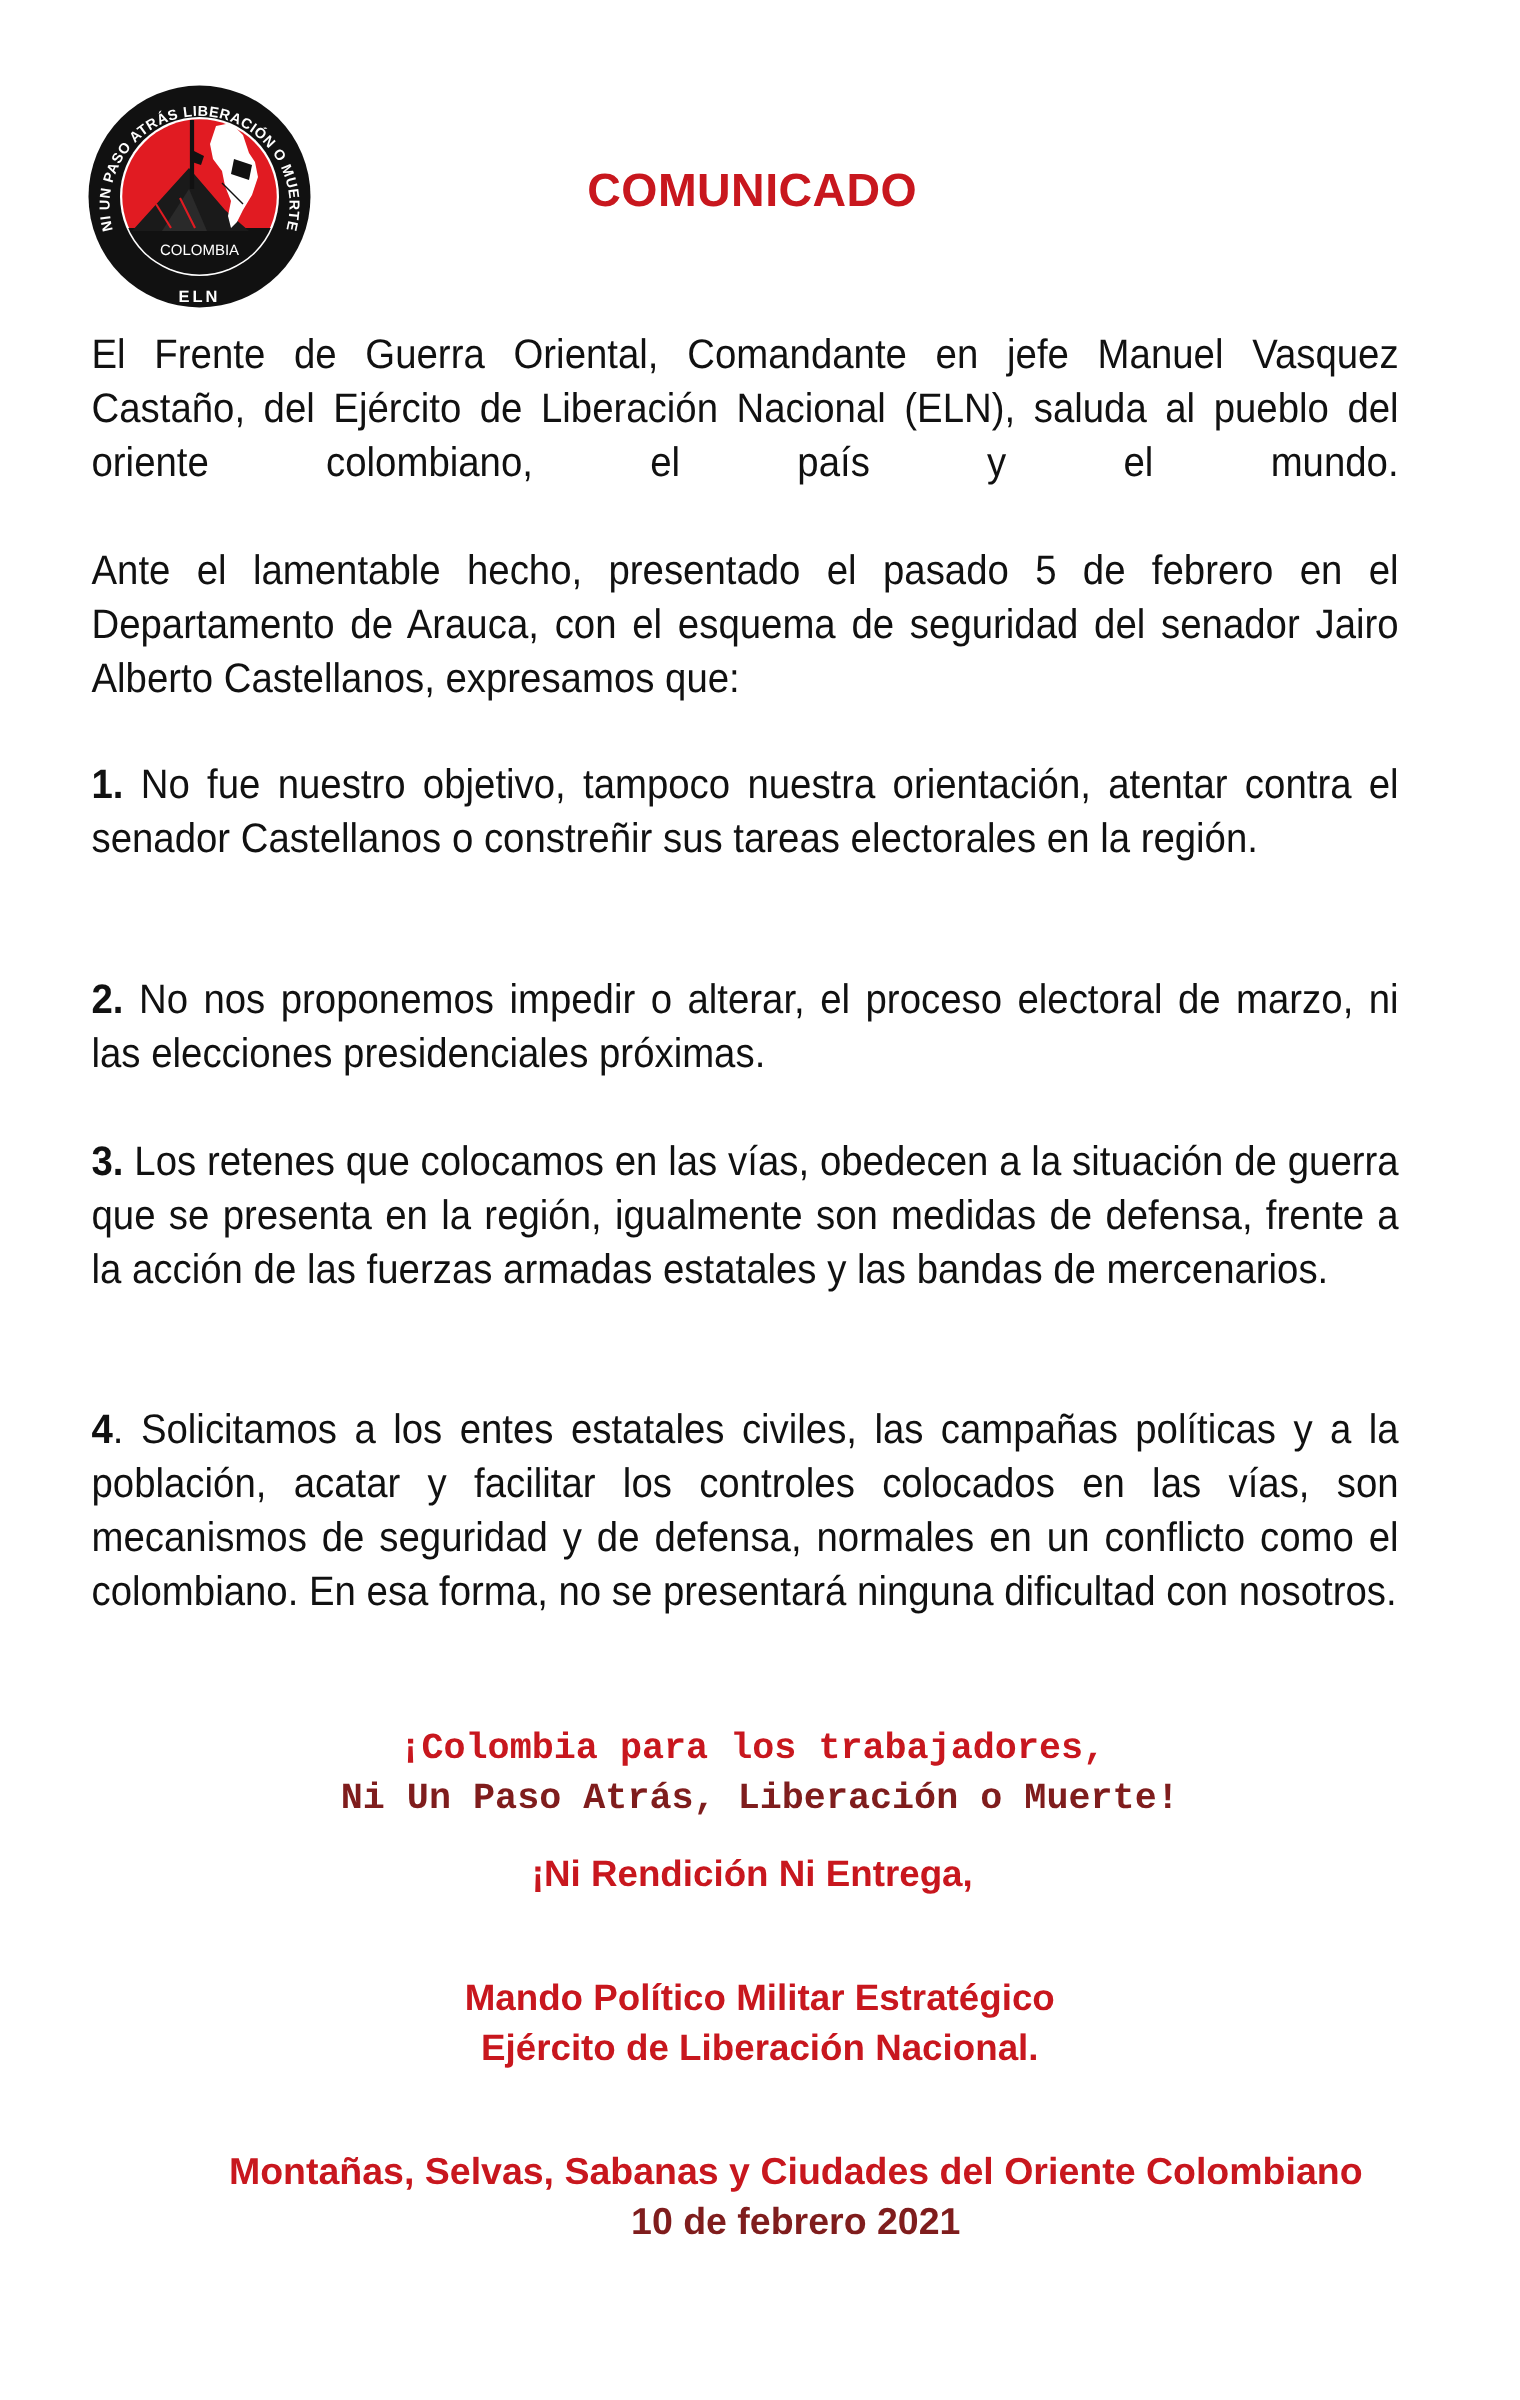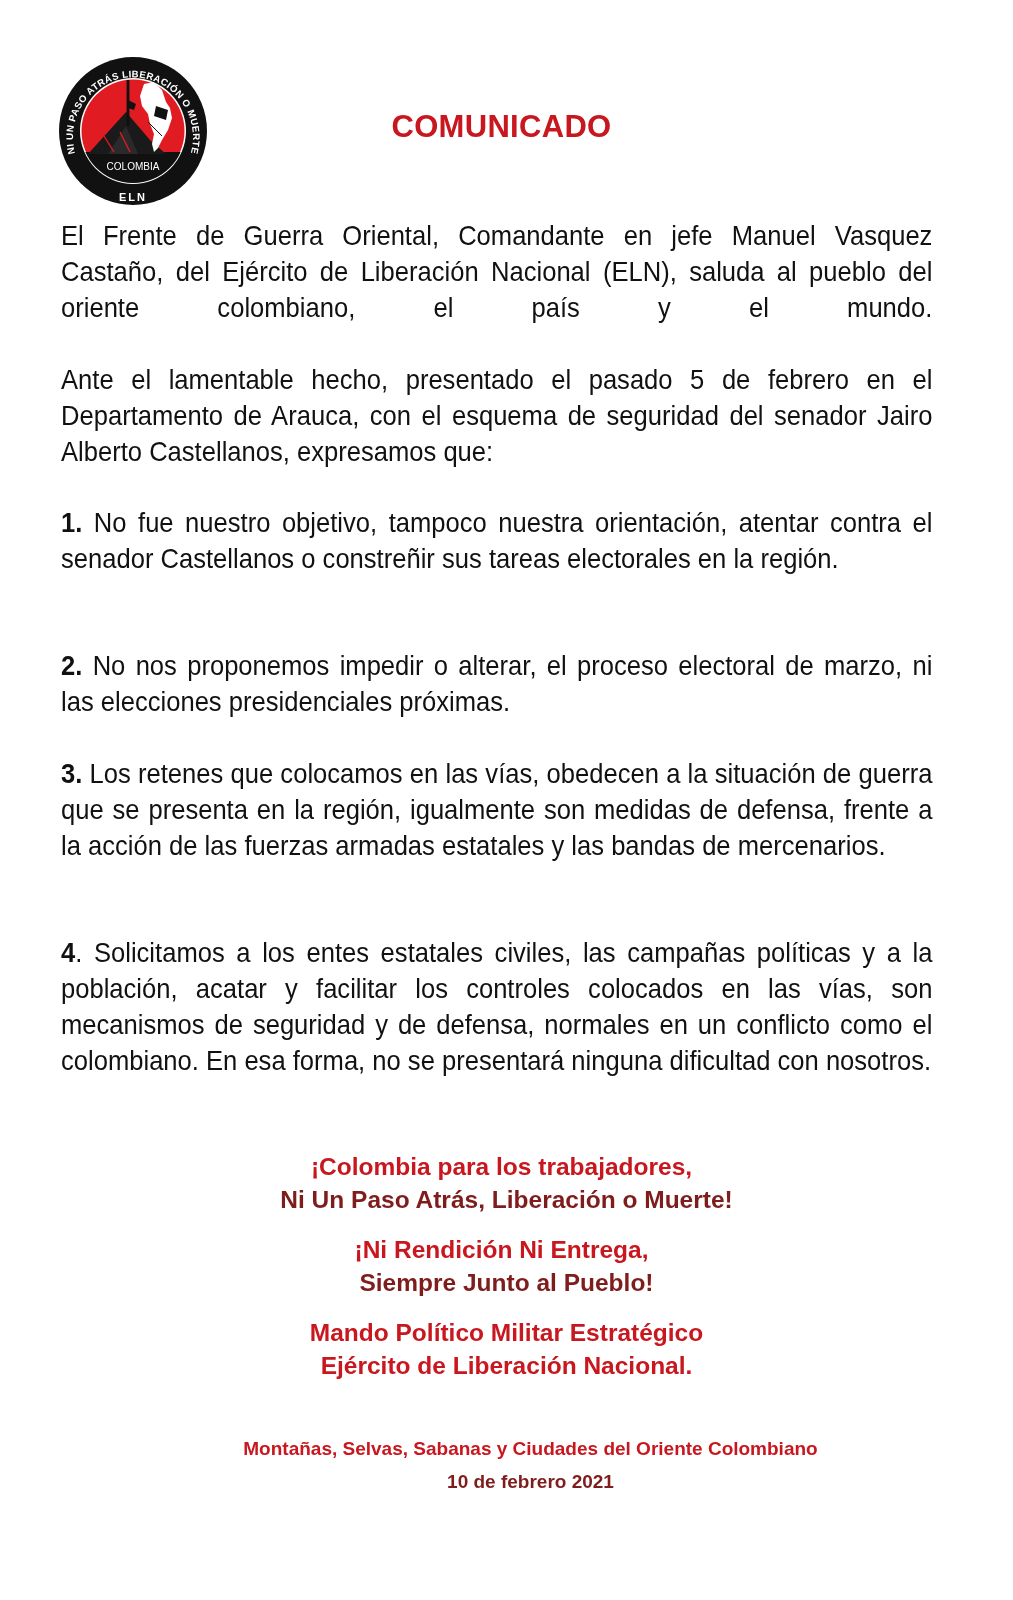--- a/index.html
+++ b/index.html
@@ -62,24 +62,24 @@
       position: absolute;
       left: 0;
       right: 0;
       text-align: center;
       font-weight: bold;
       font-size: 24.5px;
       line-height: 33px;
     }
     .red { color: #c8171e; }
     .black { color: #7f1d1d; }
-    .c1 { top: 1150px; padding-left: 0; }
+    .c1 { top: 1150px; padding-left: 0; font-family: Liberation Mono, monospace; }
     .c2 { top: 1233px; }
     .c3 { top: 1316px; }
-    .c4 { top: 1432px; font-size: 19px; padding-left: 48px; }
+    .c4 { top: 1432px; font-size: 25px; padding-left: 48px; }
     .closing div { white-space: nowrap; }
   </style>
 </head>
 <body>
 
 <div class="logo">
   <svg viewBox="0 0 150 150" xmlns="http://www.w3.org/2000/svg">
     <defs>
       <path id="ringpath" d="M 22 75 A 53 53 0 1 1 128 75" fill="none"></path>
       <clipPath id="innerclip">
@@ -142,21 +142,20 @@
   <p class="last-line-left"><span class="num">4</span><span>. Solicitamos a los entes estatales civiles, las campañas políticas y a la población, acatar y facilitar los controles colocados en las vías, son mecanismos de seguridad y de defensa, normales en un conflicto como el colombiano. En esa forma, no se presentará ninguna dificultad con nosotros.</span></p>
 </div>
 
 <div class="closing c1">
   <div class="red" style="margin-left:-10px;">¡Colombia para los trabajadores,</div>
   <div class="black">Ni Un Paso Atrás, Liberación o Muerte!</div>
 </div>
 
 <div class="closing c2">
   <div class="red" style="margin-left:-10px;">¡Ni Rendición Ni Entrega,</div>
-  <div class="black">Siempre Junto al Pueblo!</div>
 </div>
 
 <div class="closing c3">
   <div class="red">Mando Político Militar Estratégico</div>
   <div class="red">Ejército de Liberación Nacional.</div>
 </div>
 
 <div class="closing c4">
   <div class="red">Montañas, Selvas, Sabanas y Ciudades del Oriente Colombiano</div>
   <div class="black">10 de febrero 2021</div>

